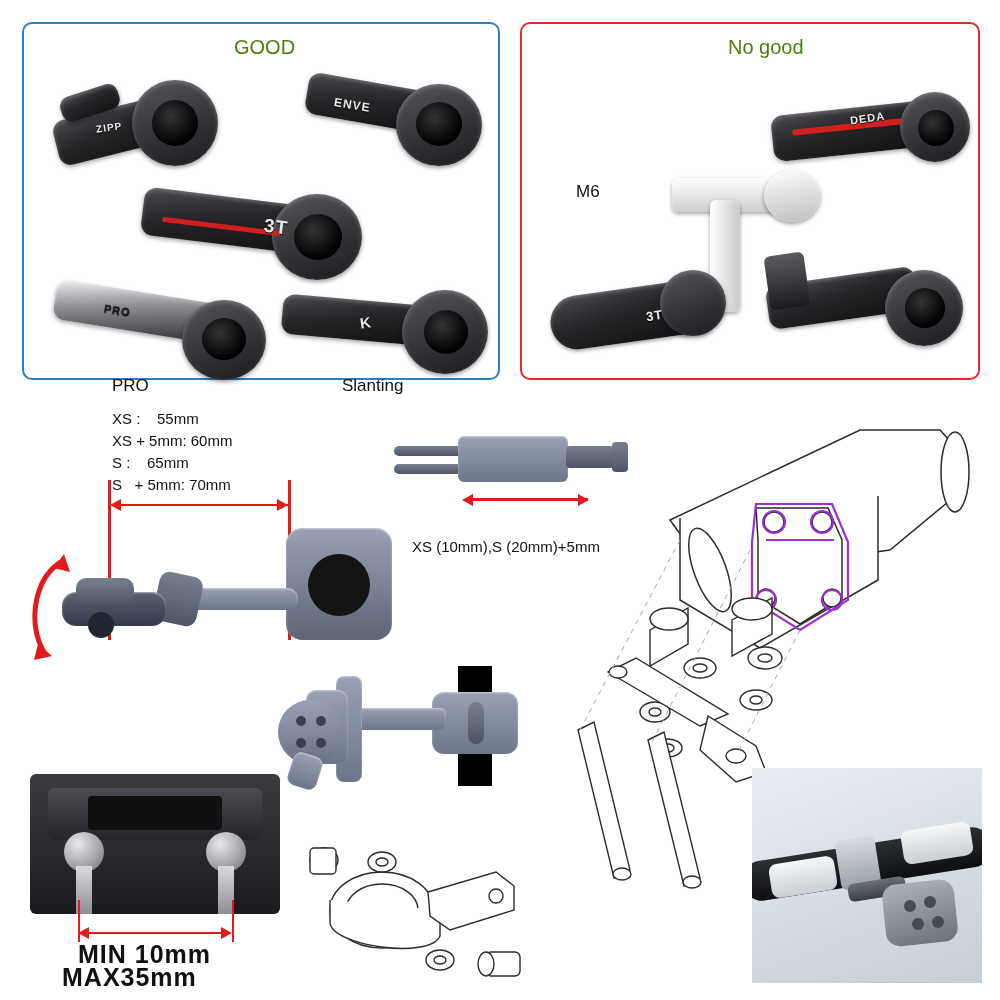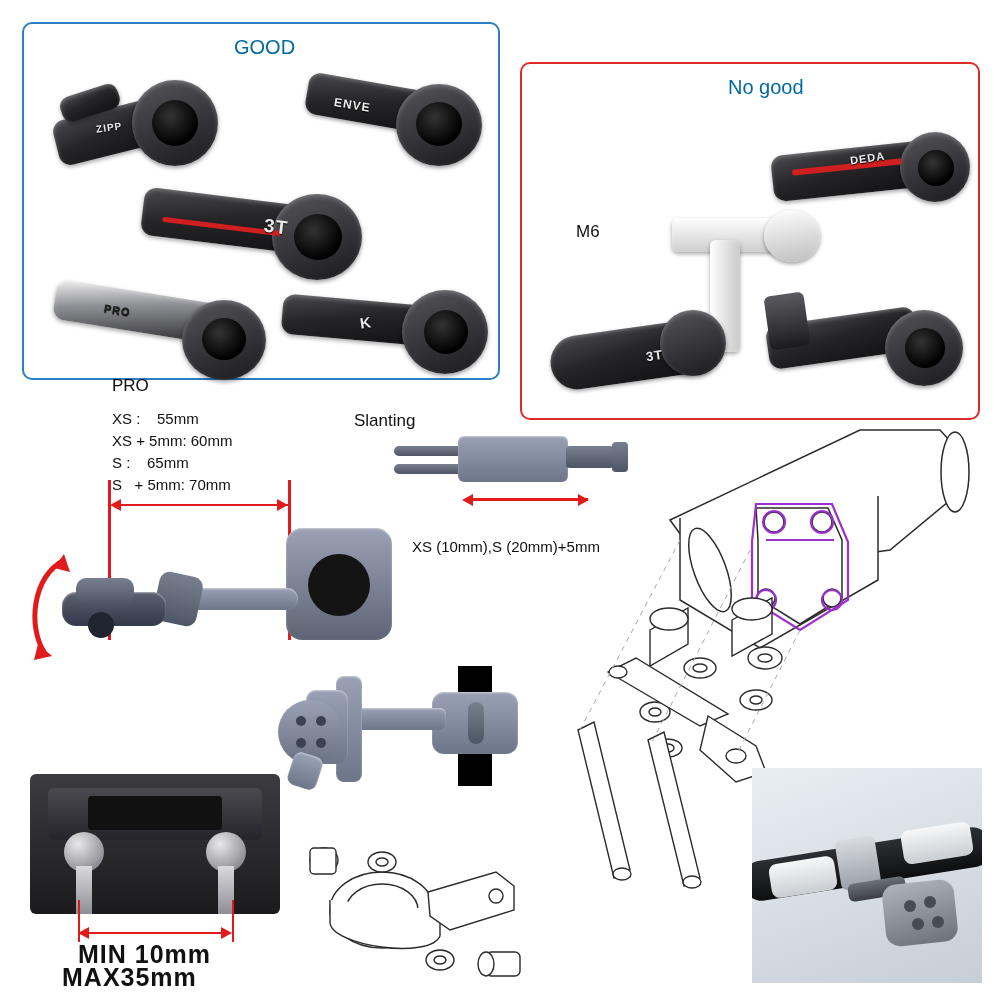--- a/index.html
+++ b/index.html
@@ -2,22 +2,22 @@
 <html><head>
 <meta charset="utf-8">
 <style>
   html,body{margin:0;padding:0;}
   body{width:1000px;height:1000px;background:#ffffff;font-family:"Liberation Sans",sans-serif;position:relative;overflow:hidden;}
   .root{position:absolute;inset:0;}
 
   
   .panel{position:absolute;border-radius:10px;box-sizing:border-box;}
   .panel.good{left:22px;top:22px;width:478px;height:358px;border:2px solid #2b7fc4;}
-  .panel.nogood{left:520px;top:22px;width:460px;height:358px;border:2px solid #e02a28;margin-top:40px;}
-  .panel-title{position:absolute;font-size:20px;color:#0369a1;white-space:nowrap;}
+  .panel.nogood{left:520px;top:22px;width:460px;height:358px;border:2px solid #e02a28;}
+  .panel-title{position:absolute;font-size:20px;color:#4d7c0f;white-space:nowrap;}
   .cap{position:absolute;font-size:17px;color:#111;white-space:nowrap;}
 
   
   .stem{position:absolute;}
   .stem .body{position:absolute;background:linear-gradient(170deg,#4a4a4e 0%,#252528 45%,#101012 100%);border-radius:12px;box-shadow:inset 0 2px 4px rgba(255,255,255,.25), 0 2px 4px rgba(0,0,0,.35);}
   .stem .clamp{position:absolute;background:linear-gradient(160deg,#55555a,#1a1a1d);border-radius:50%;box-shadow:inset 0 2px 5px rgba(255,255,255,.25),0 2px 4px rgba(0,0,0,.4);}
   .stem .hole{position:absolute;background:radial-gradient(circle at 40% 35%,#333,#000 70%);border-radius:50%;}
   .stem .brand{position:absolute;color:#e9e9e9;font-size:10px;font-weight:bold;letter-spacing:1px;transform:rotate(-8deg);text-shadow:0 1px 1px #000;}
   .stem .stripe{position:absolute;background:#d01f1f;border-radius:2px;}
   .stem .steer{position:absolute;background:linear-gradient(180deg,#5a5a60,#1b1b1f);border-radius:6px;}
@@ -76,21 +76,21 @@
       <div class="brand" style="left:50px;top:32px;color:#222;font-size:11px;transform:rotate(9deg);">PRO</div>
     </div>
     <div class="cap" style="left:88px;top:352px;">PRO</div>
 
     <div class="stem" style="left:258px;top:258px;width:210px;height:90px;">
       <div class="body" style="left:0;top:18px;width:150px;height:40px;transform:rotate(5deg);"></div>
       <div class="clamp" style="left:120px;top:8px;width:86px;height:84px;"></div>
       <div class="hole" style="left:142px;top:28px;width:44px;height:44px;"></div>
       <div class="brand" style="left:78px;top:32px;font-size:15px;">K</div>
     </div>
-    <div class="cap" style="left:330px;top:352px;margin-top:35px;">Slanting</div>
+    <div class="cap" style="left:318px;top:352px;">Slanting</div>
   </div>
 
   <div class="panel nogood">
     <div class="panel-title" style="left:206px;top:12px;">No good</div>
 
     <div class="cap" style="left:54px;top:158px;">M6</div>
 
     <div class="stem" style="left:250px;top:58px;width:195px;height:100px;">
       <div class="body" style="left:0;top:26px;width:160px;height:46px;transform:rotate(-6deg);"></div>
       <div class="clamp" style="left:128px;top:10px;width:70px;height:70px;"></div>

